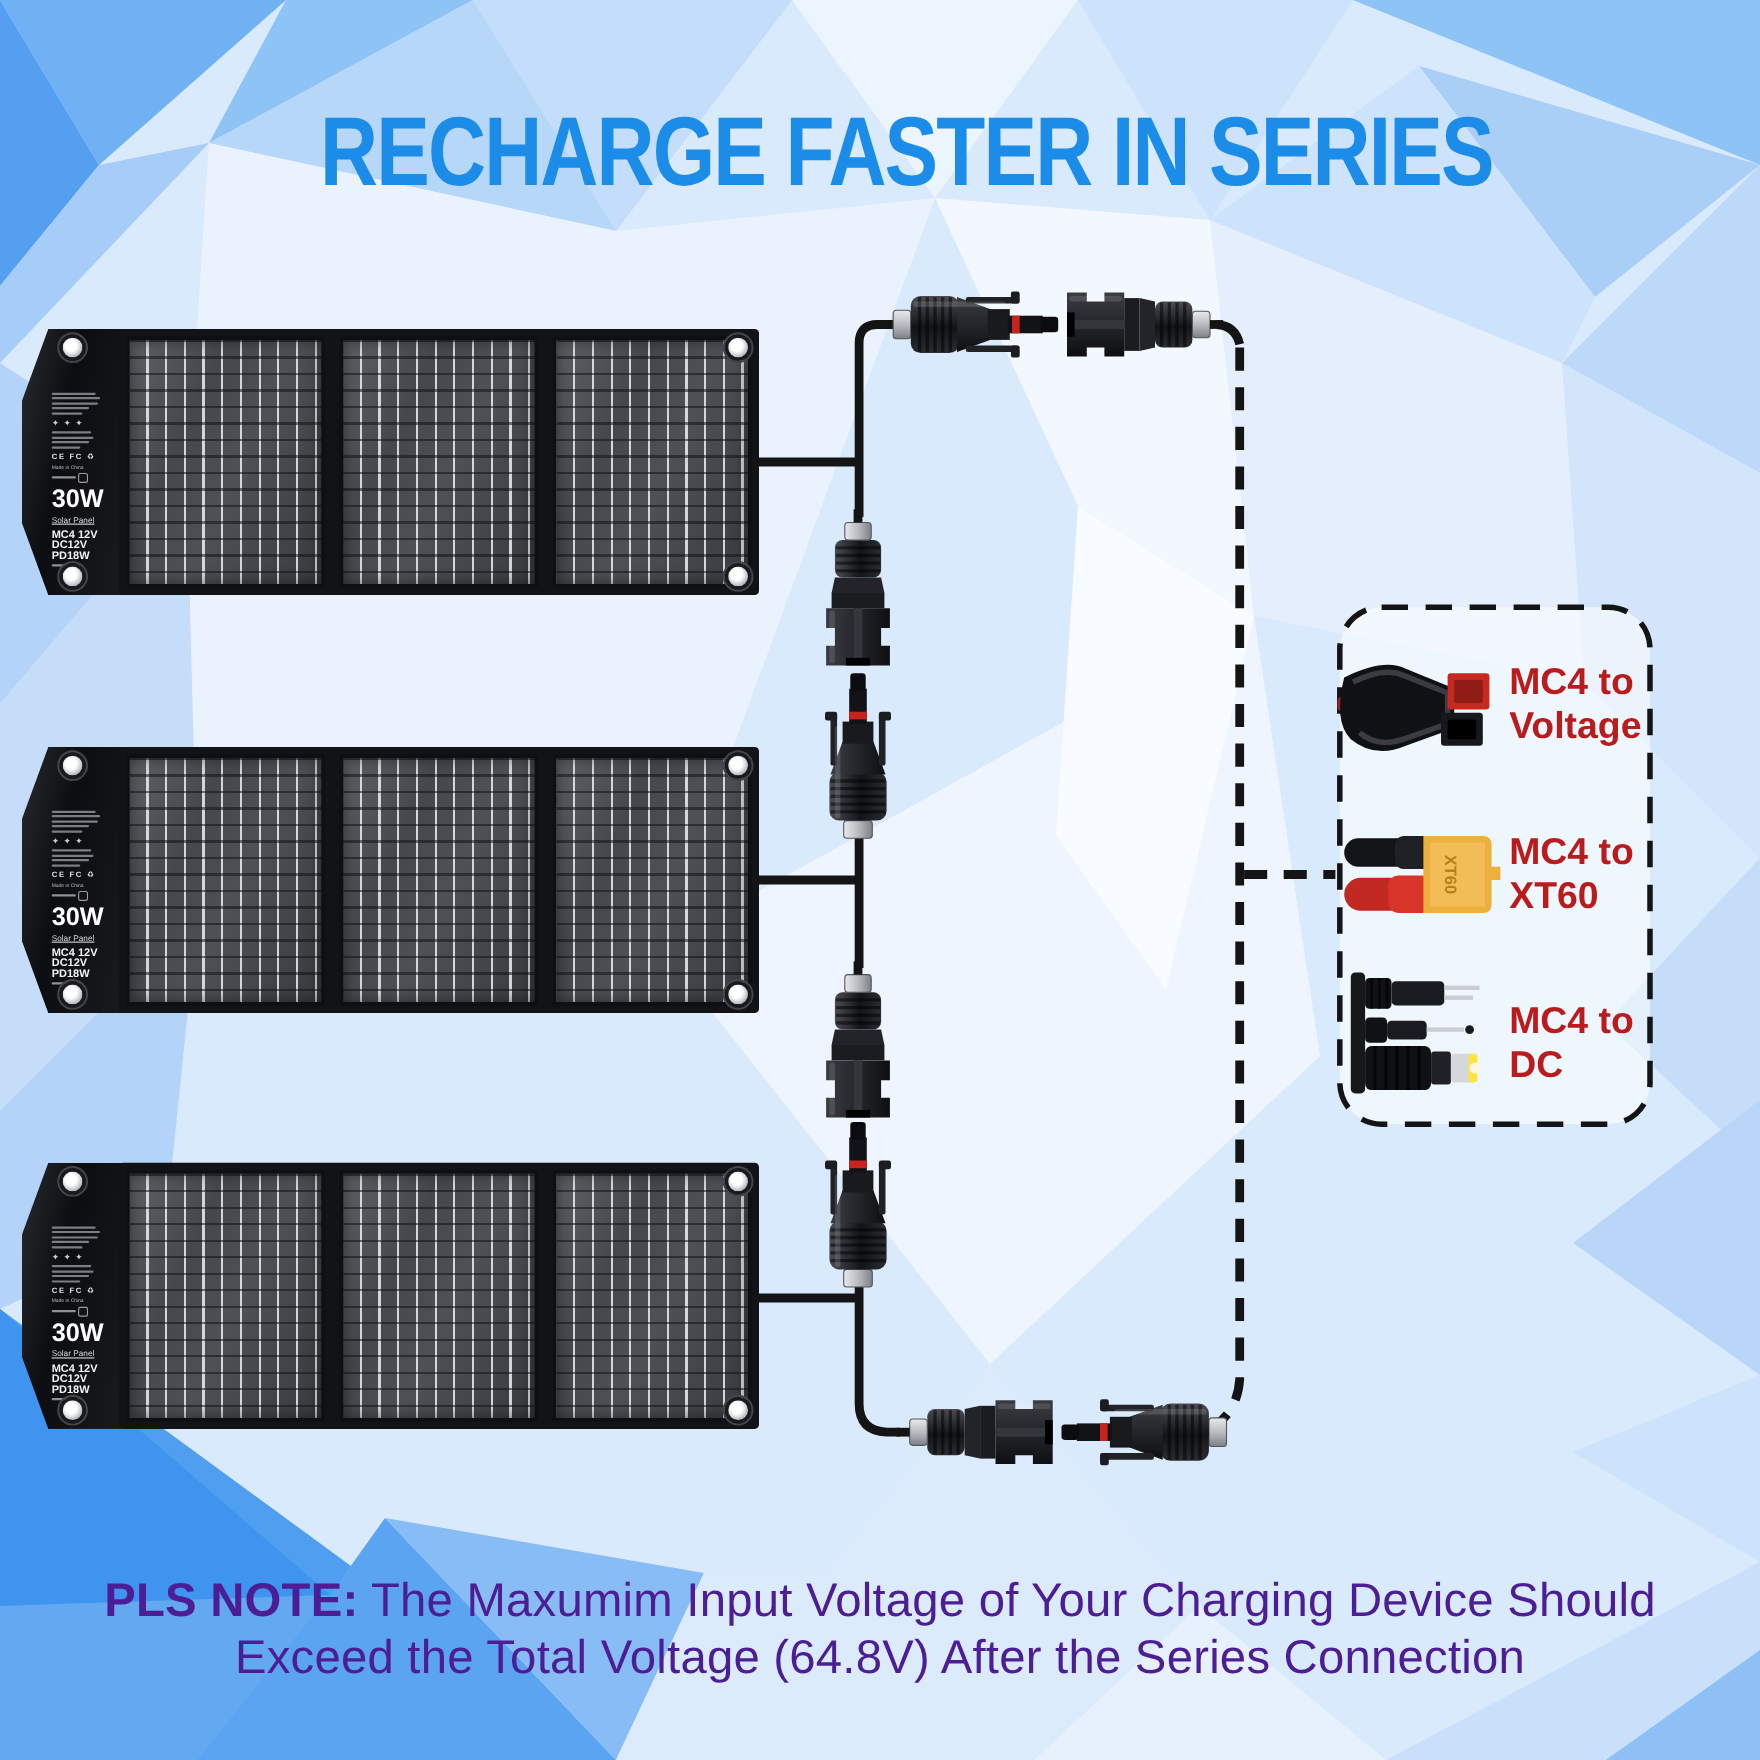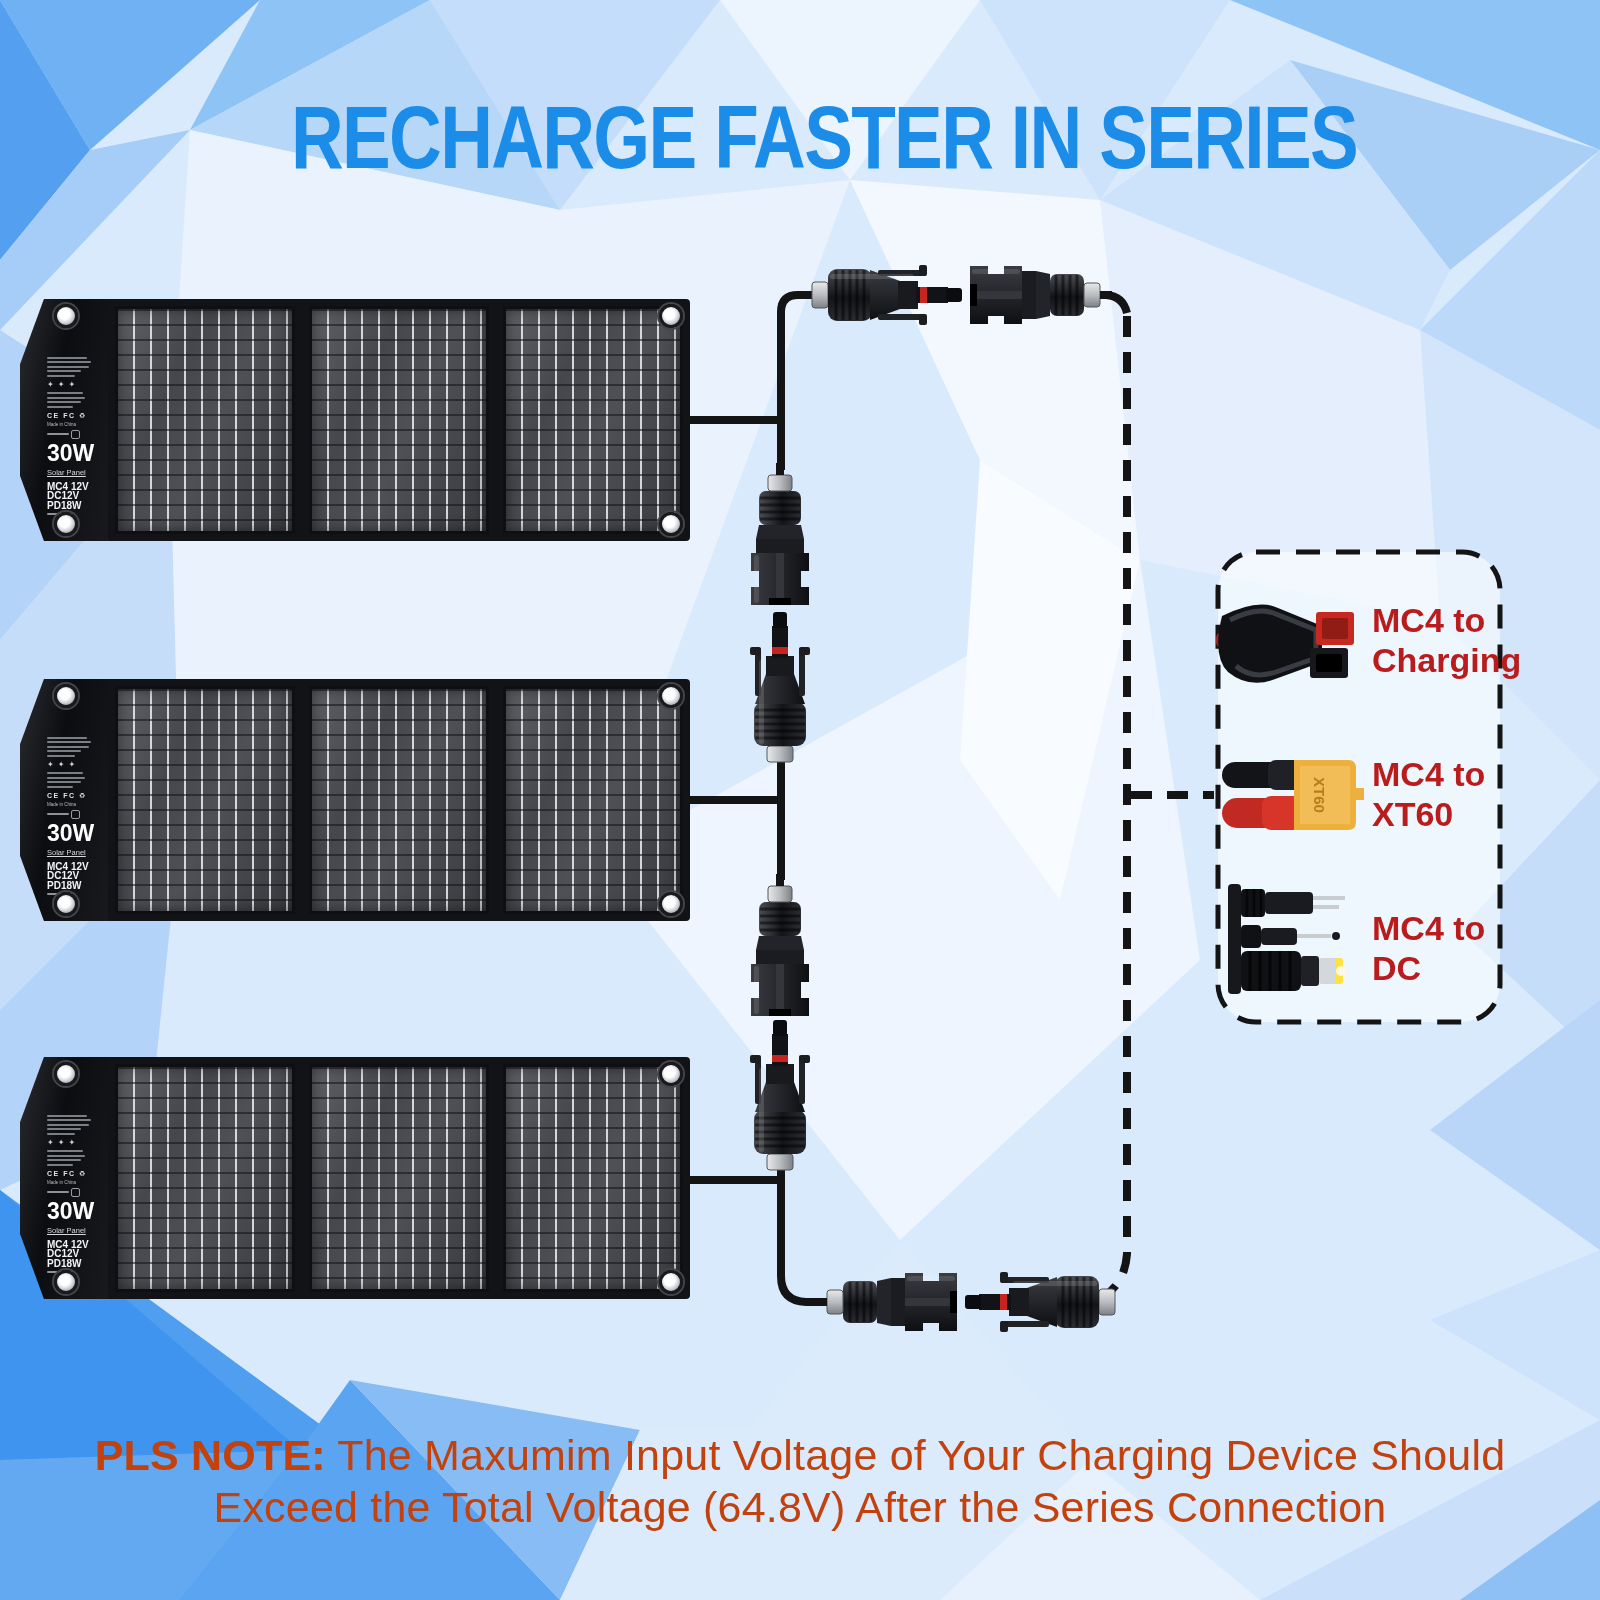--- a/index.html
+++ b/index.html
@@ -48,21 +48,21 @@
            background:radial-gradient(circle at 42% 40%, #ffffff 0 34%, #ced3d9 58%, #70757c 100%);
            border:3px solid #191a1d;box-shadow:0 0 0 2px #43454a;}
   .g-tl{left:34px;top:5px;}  .g-bl{left:34px;bottom:5px;}
   .g-tr{right:7px;top:5px;}  .g-br{right:7px;bottom:5px;}
 
   
   .alabel{position:absolute;left:1372px;z-index:3;color:#b91c1c;font-weight:bold;
           font-size:34px;line-height:40px;}
   
   .note{position:absolute;left:55px;right:55px;top:1429px;z-index:3;text-align:center;
-        color:#c2410c;font-size:43px;line-height:52px;letter-spacing:.2px;}
+        color:#4c1d95;font-size:43px;line-height:52px;letter-spacing:.2px;}
   .note b{font-weight:bold;}
 </style>
 </head>
 <body>
 
 <div class="stage">
 
   <svg id="bg" width="1600" height="1600" viewBox="0 0 1600 1600">
     <rect width="1600" height="1600" fill="#d9eafc"></rect>
 
@@ -357,21 +357,21 @@
       <path d="M1250,951 V991 M1260,951 V991 M1270,951 V991 M1280,951 V991 M1290,951 V991" stroke="#000" stroke-width="3" opacity=".6"></path>
       <rect x="1301" y="956" width="18" height="30" rx="3" fill="#202127"></rect>
       <rect x="1319" y="958" width="22" height="26" rx="3" fill="#d4d7db"></rect>
       <rect x="1335" y="958" width="8" height="26" rx="3" fill="#ffe23e"></rect>
       <circle cx="1341" cy="971" r="5" fill="#fff8e0"></circle>
     </g>
   </svg>
 
   <div class="alabel" style="top:600px">
     <div>MC4 to</div>
-    <div>Charging</div>
+    <div>Voltage</div>
   </div>
   <div class="alabel" style="top:754px">
     <div>MC4 to</div>
     <div>XT60</div>
   </div>
   <div class="alabel" style="top:908px">
     <div>MC4 to</div>
     <div>DC</div>
   </div>
 

